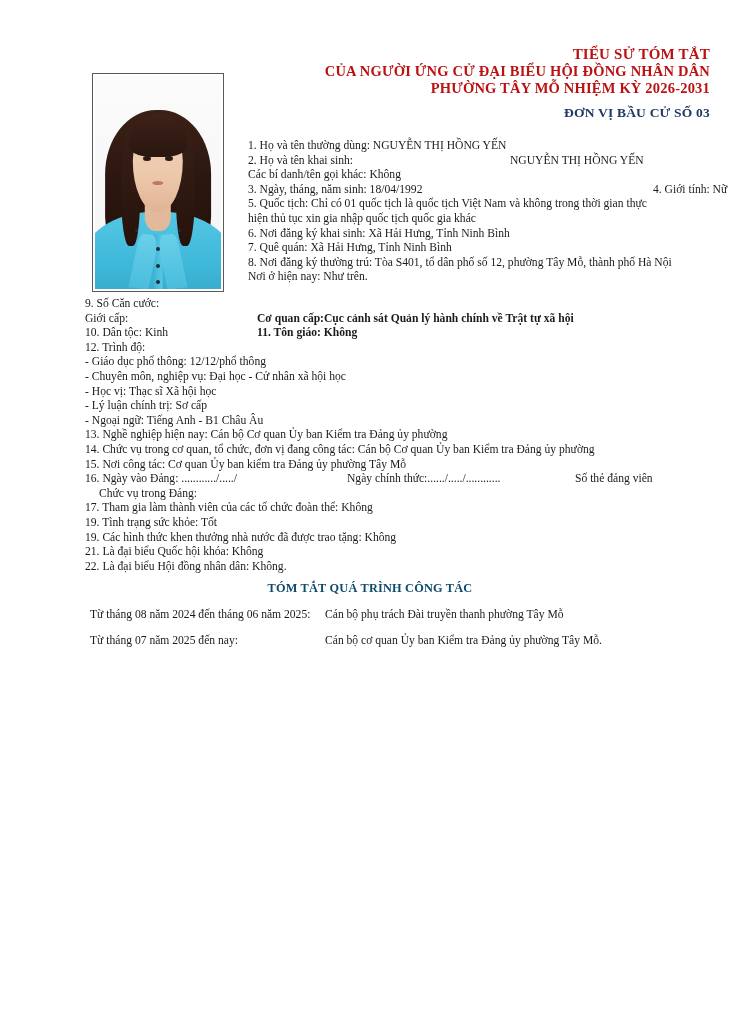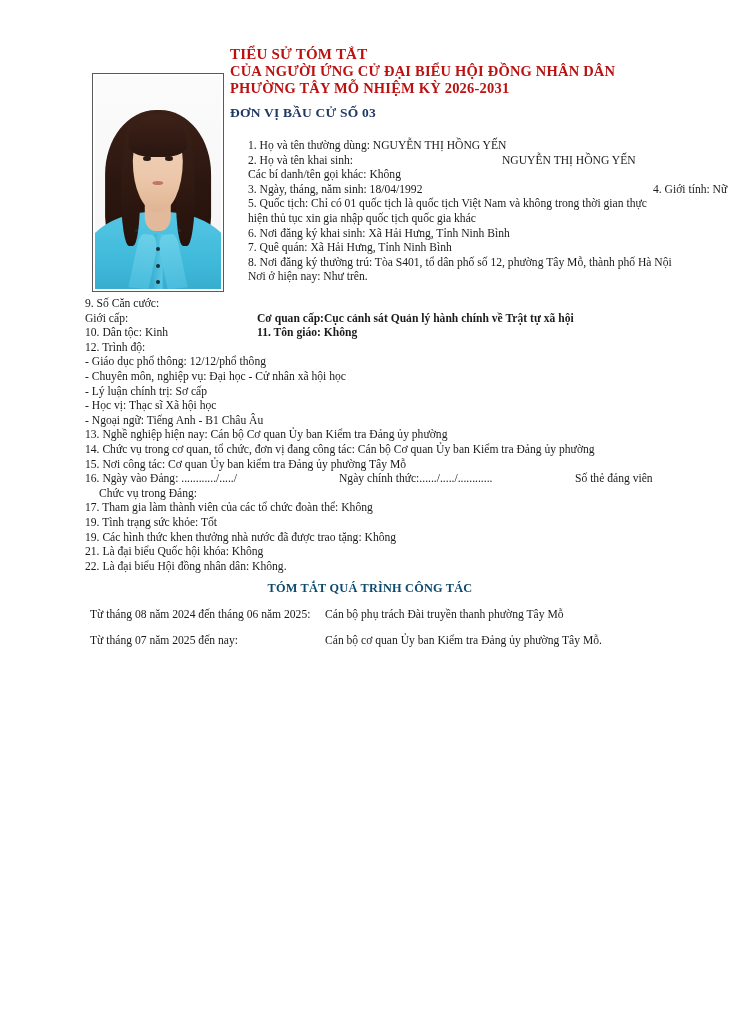--- a/index.html
+++ b/index.html
@@ -21,21 +21,21 @@
     background: #ffffff;
     overflow: hidden;
   }
 
   
   .heading-block {
     position: absolute;
     left: 230px;
     top: 46px;
     width: 480px;
-    text-align: left;
+    text-align: right;
   }
   .title-red {
     color: #bb1111;
     font-weight: bold;
     font-size: 14.5px;
     line-height: 17px;
     letter-spacing: 0.2px;
     white-space: nowrap;
   }
   .title-red.l1 { font-size: 15px; }
@@ -206,21 +206,21 @@
   .full-col .txt { white-space: nowrap; }
   .row2 { display: block; position: relative; }
   .col-b {
     position: absolute;
     left: 172px;
     top: 0;
     font-weight: bold;
   }
   .col-c {
     position: absolute;
-    left: 254px;
+    left: 262px;
     top: 0;
   }
   .col-d {
     position: absolute;
     left: 405px;
     top: 0;
   }
   .indent1 { padding-left: 14px; }
 
   
@@ -313,22 +313,22 @@
       <span>Giới cấp:</span>
       <span class="col-b">Cơ quan cấp:Cục cảnh sát Quản lý hành chính về Trật tự xã hội</span>
     </div>
     <div class="txt row2">
       <span>10. Dân tộc: Kinh</span>
       <span class="col-b">11. Tôn giáo: Không</span>
     </div>
     <div class="txt">12. Trình độ:</div>
     <div class="txt">- Giáo dục phổ thông: 12/12/phổ thông</div>
     <div class="txt">- Chuyên môn, nghiệp vụ: Đại học - Cử nhân xã hội học</div>
+    <div class="txt">- Học vị: Thạc sĩ Xã hội học</div>
     <div class="txt">- Lý luận chính trị: Sơ cấp</div>
-    <div class="txt">- Học vị: Thạc sĩ Xã hội học</div>
     <div class="txt">- Ngoại ngữ: Tiếng Anh - B1 Châu Âu</div>
     <div class="txt">13. Nghề nghiệp hiện nay: Cán bộ Cơ quan Ủy ban Kiểm tra Đảng ủy phường</div>
     <div class="txt">14. Chức vụ trong cơ quan, tổ chức, đơn vị đang công tác: Cán bộ Cơ quan Ủy ban Kiểm tra Đảng ủy phường</div>
     <div class="txt">15. Nơi công tác: Cơ quan Ủy ban kiểm tra Đảng ủy phường Tây Mỗ</div>
     <div class="txt row2">
       <span>16. Ngày vào Đảng: ............/...../</span>
       <span class="col-c">Ngày chính thức:....../...../............</span>
       <span class="col-d" style="left:490px">Số thẻ đảng viên</span>
     </div>
     <div class="txt indent1">Chức vụ trong Đảng:</div>

